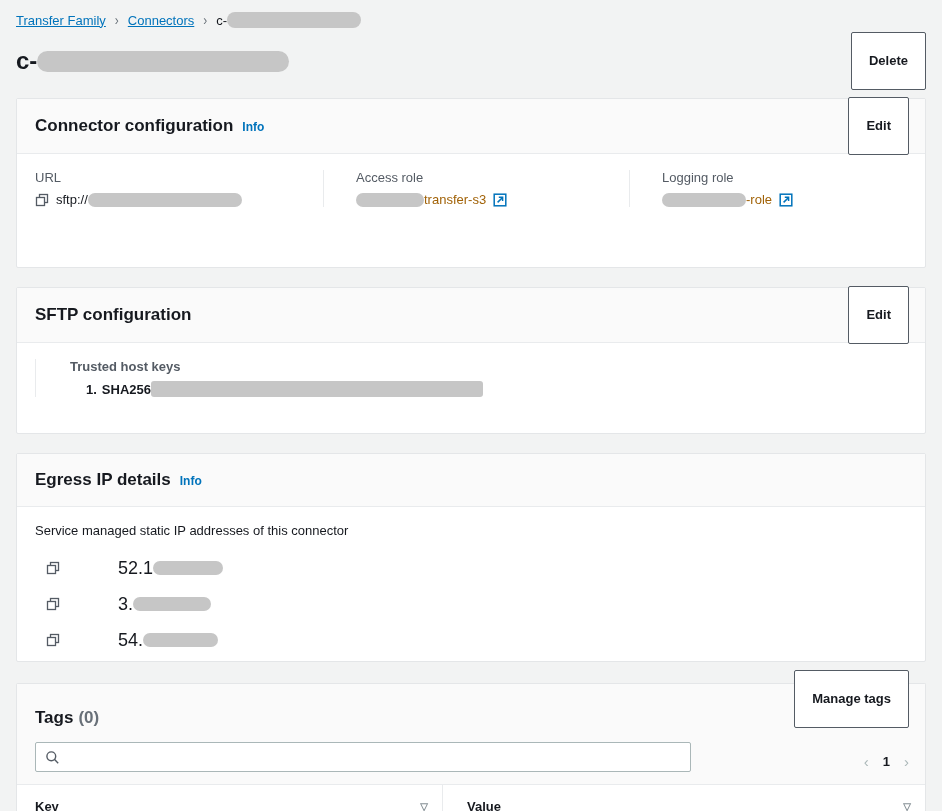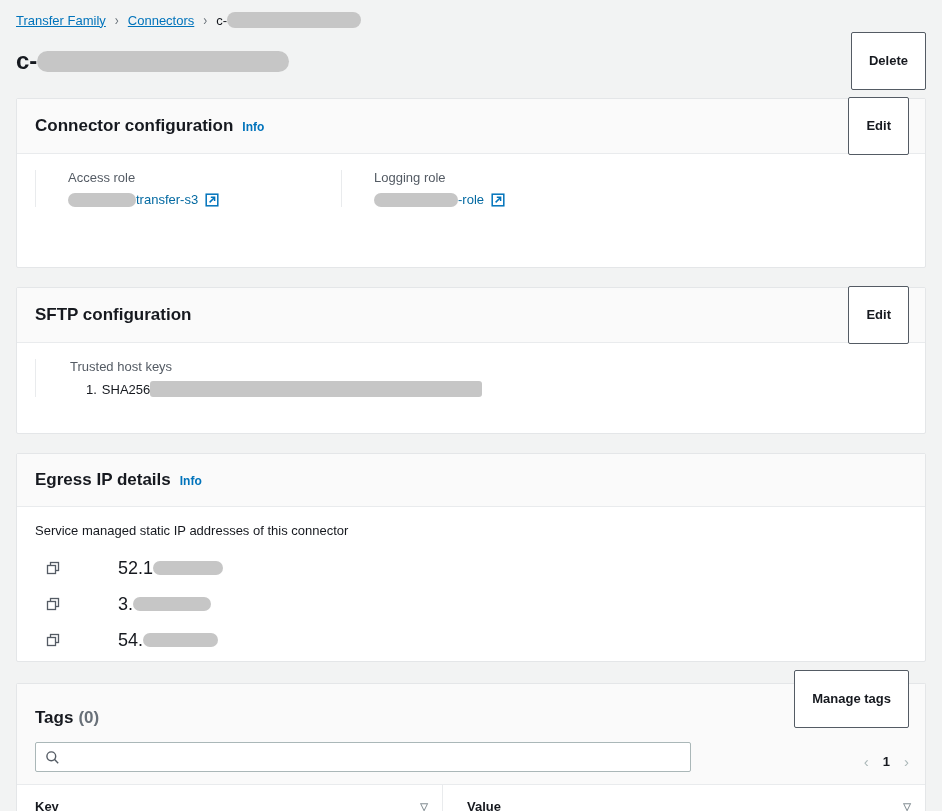--- a/index.html
+++ b/index.html
@@ -142,21 +142,21 @@
     color: #545b64;
     margin-bottom: 7px;
   }
   .field-value {
     font-size: 13px;
     color: #16191f;
     display: flex;
     align-items: center;
   }
   .link {
-    color: #0369a1;
+    color: #a16207;
     cursor: pointer;
     text-decoration: none;
     white-space: nowrap;
   }
 
   
   .icon { display: inline-flex; align-items: center; justify-content: center; }
   .copy-icon { width: 14px; height: 14px; margin-right: 7px; cursor: pointer; flex: none; }
   .ext-icon { width: 14px; height: 14px; margin-left: 7px; cursor: pointer; flex: none; }
   .search-icon { width: 15px; height: 15px; flex: none; }
@@ -276,20 +276,33 @@
     <div class="card-head">
       <div class="card-title">
         <span>Connector configuration</span>
         <span class="info-link">Info</span>
       </div>
       <button class="btn">Edit</button>
     </div>
     <div class="card-body">
       <div class="cols">
 
+        <div class="col" style="width:288px;padding-right:16px;">
+          <div class="field-label">URL</div>
+          <div class="field-value">
+            <span class="icon copy-icon">
+              <svg width="14" height="14" viewBox="0 0 14 14">
+                <rect x="4.5" y="1.5" width="8" height="8" fill="none" stroke="#545b64" stroke-width="1.3"></rect>
+                <rect x="1.5" y="4.5" width="8" height="8" fill="#ffffff" stroke="#545b64" stroke-width="1.3"></rect>
+              </svg>
+            </span>
+            <span>sftp://</span>
+              <span class="redact" style="width:154px;"></span>
+          </div>
+        </div>
 
         <div class="col col-div" style="width:306px;padding-left:32px;padding-right:16px;">
           <div class="field-label">Access role</div>
           <div class="field-value">
             <span class="redact" style="width:68px;"></span>
               <span class="link">transfer-s3</span>
             <span class="icon ext-icon">
               <svg width="14" height="14" viewBox="0 0 14 14">
                 <rect x="1.2" y="1.2" width="11.6" height="11.6" fill="none" stroke="#0073bb" stroke-width="1.5"></rect>
                 <path d="M4.6 9.4 L9.3 4.7 M5.8 4.3 L9.6 4.3 L9.6 8.1" fill="none" stroke="#0073bb" stroke-width="1.5"></path>
@@ -320,21 +333,21 @@
     <div class="card-head card-head-plain">
       <div class="card-title">
         <span>SFTP configuration</span>
       </div>
       <button class="btn">Edit</button>
     </div>
     <div class="card-body">
       <div class="cols">
 
 
-        <div class="col col-div" style="flex:1;padding-left:34px;">
+        <div class="col col-div" style="flex:1;padding-left:34px;font-weight:bold;">
           <div class="field-label">Trusted host keys</div>
           <div class="hostkey-item">
             <span>1.</span>
             <span style="margin-left:5px;">SHA256</span>
               <span class="redact" style="width:332px;height:16px;border-radius:3px;"></span>
           </div>
         </div>
 
       </div>
     </div>

